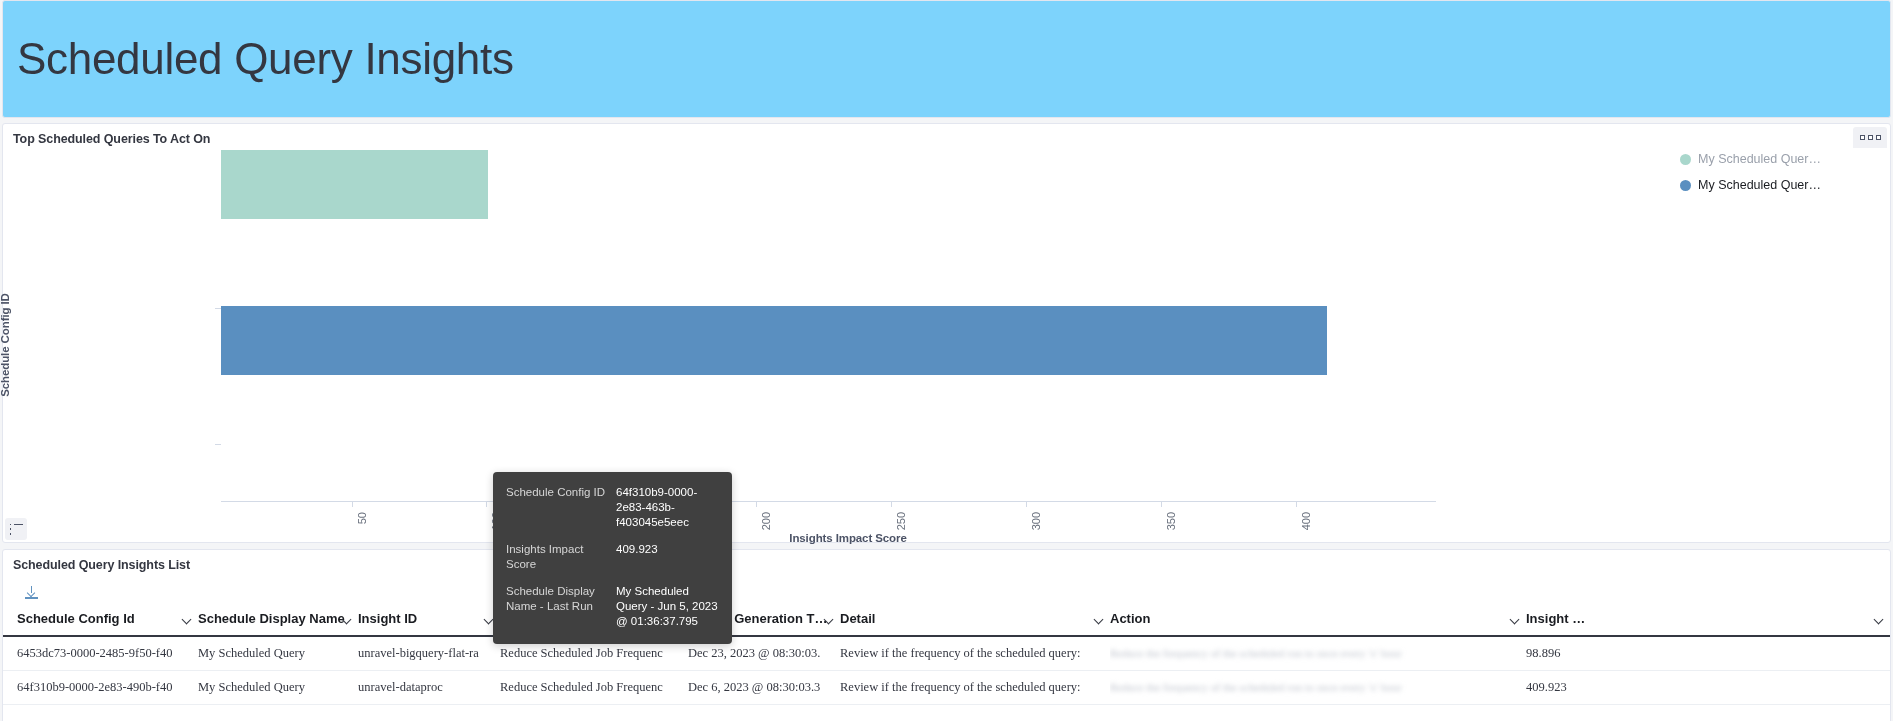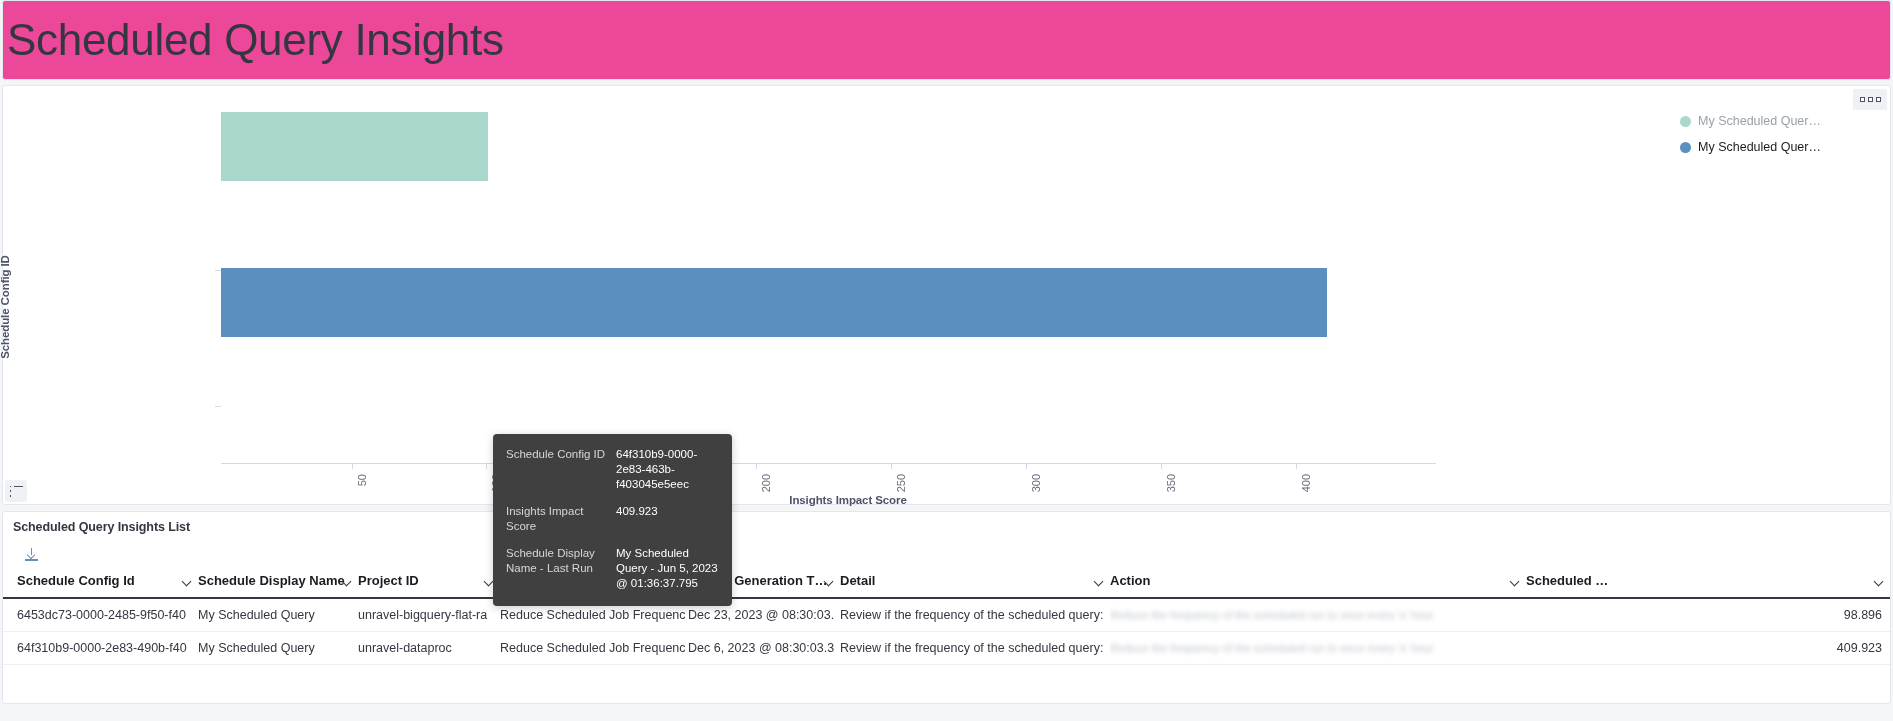--- a/index.html
+++ b/index.html
@@ -6,28 +6,28 @@
   html, body {
     width: 1893px; height: 721px;
     background: #f4f5f7;
     font-family: "Liberation Sans", sans-serif;
     overflow: hidden;
   }
   .page { width: 1893px; height: 721px; position: relative; }
 
   
   .title-panel {
-    background: #ec4899;
+    background: #7dd3fc;
     border: 1px solid #e3e6ef;
     border-radius: 3px;
-    height: 80px;
+    height: 118px;
     margin: 0 2px 5px 2px;
     display: flex;
     align-items: center;
-    padding-left: 4px;
+    padding-left: 14px;
   }
   .page-title {
     font-size: 44px;
     font-weight: 400;
     color: #343741;
     letter-spacing: -0.3px;
     line-height: 1.1;
   }
 
   
@@ -217,50 +217,52 @@
   }
   table.grid th:first-child, table.grid td:first-child { padding-left: 14px; }
   table.grid td {
     font-size: 12.5px;
     color: #343741;
     padding: 9px 8px 9px 0;
     border-bottom: 1px solid #eceff3;
     white-space: nowrap;
     overflow: hidden;
     text-overflow: clip;
+    font-family: Liberation Serif, serif;
   }
   .sort-caret {
     position: absolute;
     right: 8px; top: 50%;
     margin-top: -3px;
     width: 7px; height: 7px;
     border-left: 1.3px solid #343741;
     border-bottom: 1.3px solid #343741;
     transform: rotate(-45deg);
   }
   .redacted {
     display: inline-block;
     color: #b9bec8;
     filter: blur(2.4px);
     user-select: none;
     font-size: 11px;
     letter-spacing: .1px;
   }
-  .num { text-align: right; margin-top: 12px; }
+  .num { text-align: left; margin-top: 12px; }
 </style>
 </head>
 <body>
 
 <div class="page">
 
   <div class="title-panel">
     <div class="page-title">Scheduled Query Insights</div>
   </div>
 
   <div class="chart-panel">
+    <div class="panel-heading">Top Scheduled Queries To Act On</div>
 
     <div class="panel-menu-btn">
       <i></i>
         <i></i>
         <i></i>
     </div>
 
     <div class="panel-corner-btn">
       <span class="list-icon">
         <i></i>
@@ -361,41 +363,41 @@
         <tr>
           <th>
             <span>Schedule Config Id</span>
             <span class="sort-caret"></span>
           </th>
           <th>
             <span>Schedule Display Name</span>
             <span class="sort-caret"></span>
           </th>
           <th>
-            <span>Project ID</span>
+            <span>Insight ID</span>
             <span class="sort-caret"></span>
           </th>
           <th>
             <span>Insight Name</span>
             <span class="sort-caret"></span>
           </th>
           <th>
             <span>Insight Generation T…</span>
             <span class="sort-caret"></span>
           </th>
           <th>
             <span>Detail</span>
             <span class="sort-caret"></span>
           </th>
           <th>
             <span>Action</span>
             <span class="sort-caret"></span>
           </th>
           <th>
-            <span>Scheduled …</span>
+            <span>Insight …</span>
             <span class="sort-caret"></span>
           </th>
         </tr>
       </thead>
       <tbody>
         <tr>
           <td>6453dc73-0000-2485-9f50-f40</td>
           <td>My Scheduled Query</td>
           <td>unravel-bigquery-flat-ra</td>
           <td>Reduce Scheduled Job Frequenc</td>

